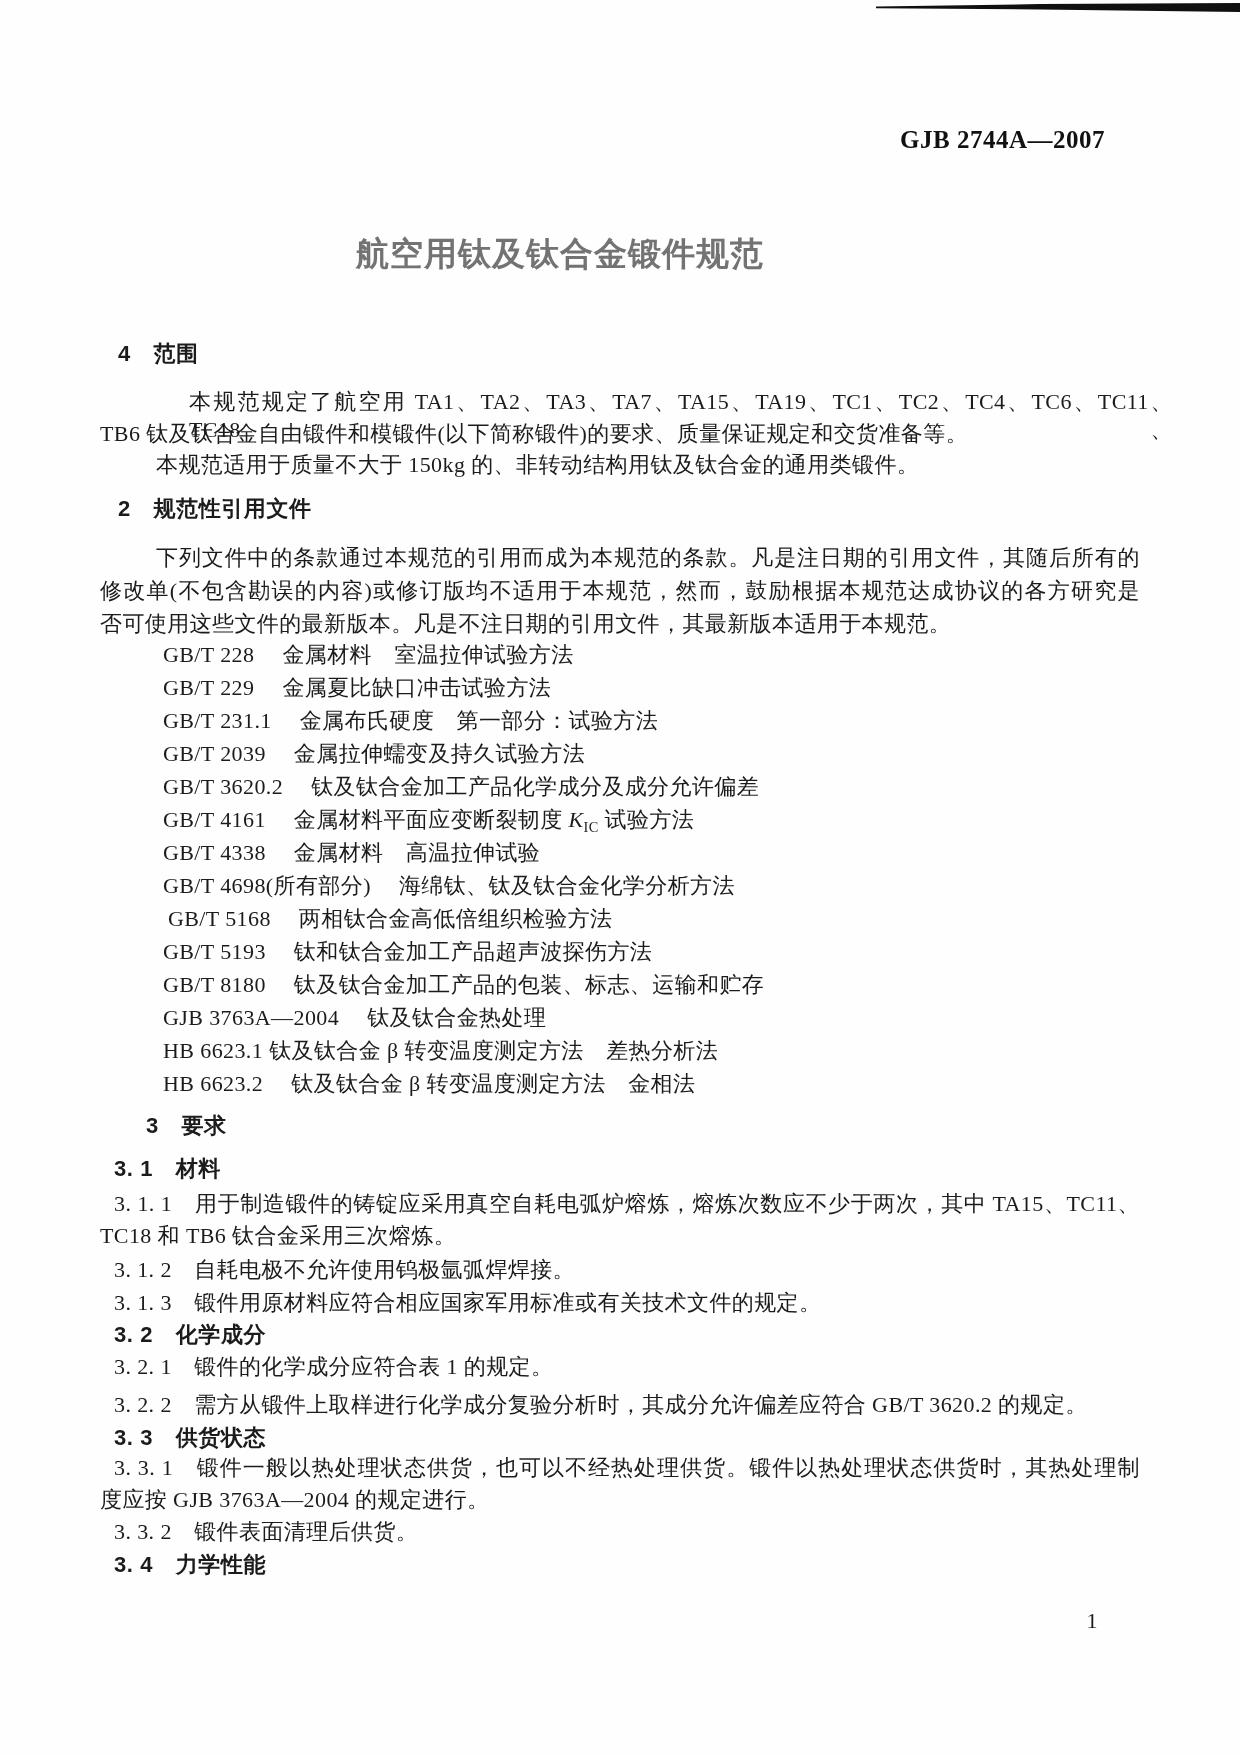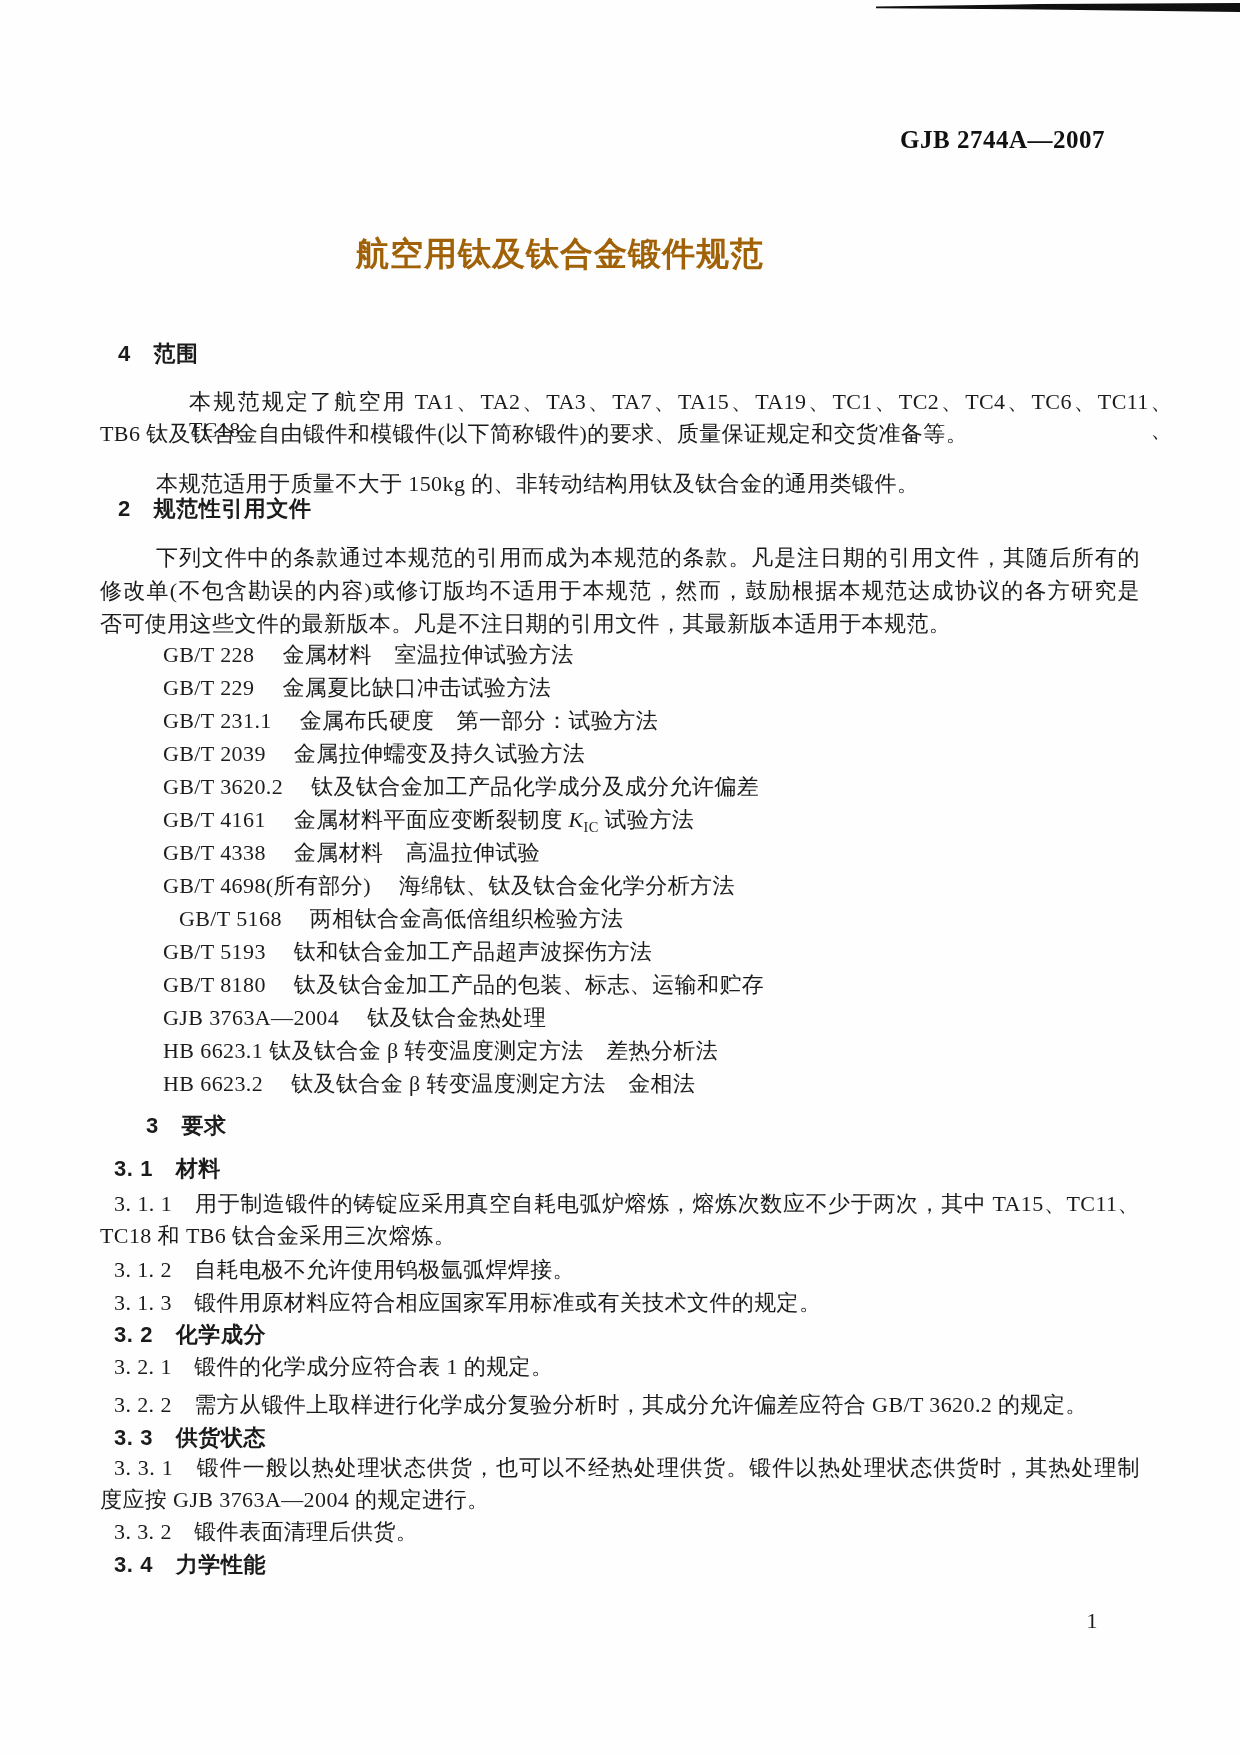--- a/index.html
+++ b/index.html
@@ -11,21 +11,21 @@
   }
   .line { position:absolute; white-space:nowrap; font-size:22px; line-height:28px; letter-spacing:0.4px; }
   .fill { white-space:normal; text-align:justify; text-align-last:justify; }
   .h1 {
     font-family:"Liberation Sans","DejaVu Sans",sans-serif;
     font-weight:700; font-size:22px; letter-spacing:0.6px;
   }
   .doc-title {
     position:absolute; top:232px; left:60px; width:1000px;
     text-align:center; font-family:"Liberation Sans","DejaVu Sans",sans-serif;
-    font-weight:700; font-size:33px; letter-spacing:1px; color:#a16207;
+    font-weight:700; font-size:33px; letter-spacing:1px; color:#737373;
   }
   .std-code {
     position:absolute; top:126px; left:705px; width:400px;
     text-align:right; font-weight:700; font-size:25px; letter-spacing:0.5px; color:#111;
   }
   .corner-bar {
     position:absolute; top:3px; left:876px; width:364px; height:9px;
     background:#101010;
     clip-path:polygon(0 38%, 45% 12%, 100% 0, 100% 100%, 45% 72%, 0 58%);
   }
@@ -41,21 +41,21 @@
 
   <div class="corner-bar"></div>
 
   <div class="std-code">GJB 2744A—2007</div>
 
   <div class="doc-title">航空用钛及钛合金锻件规范</div>
 
   <div class="line h1" style="top:340px; left:118px;">4　范围</div>
   <div class="line fill" style="top:388px; left:156px; width:984px;margin-left:33px;">本规范规定了航空用 TA1、TA2、TA3、TA7、TA15、TA19、TC1、TC2、TC4、TC6、TC11、TC18、</div>
   <div class="line" style="top:420px; left:100px;">TB6 钛及钛合金自由锻件和模锻件(以下简称锻件)的要求、质量保证规定和交货准备等。</div>
-  <div class="line" style="top:451px; left:156px;margin-top:19px;">本规范适用于质量不大于 150kg 的、非转动结构用钛及钛合金的通用类锻件。</div>
+  <div class="line" style="top:451px; left:156px;">本规范适用于质量不大于 150kg 的、非转动结构用钛及钛合金的通用类锻件。</div>
 
   <div class="line h1" style="top:495px; left:118px;">2　规范性引用文件</div>
   <div class="line fill" style="top:544px; left:156px; width:984px;">下列文件中的条款通过本规范的引用而成为本规范的条款。凡是注日期的引用文件，其随后所有的</div>
   <div class="line fill" style="top:577px; left:100px; width:1040px;">修改单(不包含勘误的内容)或修订版均不适用于本规范，然而，鼓励根据本规范达成协议的各方研究是</div>
   <div class="line" style="top:610px; left:100px;text-align:right;">否可使用这些文件的最新版本。凡是不注日期的引用文件，其最新版本适用于本规范。</div>
 
   <div class="line ref" style="top:641px; left:163px;">
     <span>GB/T 228</span>
     <span>金属材料　室温拉伸试验方法</span>
   </div>
@@ -80,21 +80,21 @@
     <span><span>金属材料平面应变断裂韧度 </span><i>K</i><sub>IC</sub><span> 试验方法</span></span>
   </div>
   <div class="line ref" style="top:839px; left:163px;">
     <span>GB/T 4338</span>
     <span>金属材料　高温拉伸试验</span>
   </div>
   <div class="line ref" style="top:872px; left:163px;">
     <span>GB/T 4698(所有部分)</span>
     <span>海绵钛、钛及钛合金化学分析方法</span>
   </div>
-  <div class="line ref" style="top:905px; left:179px;justify-content:center;">
+  <div class="line ref" style="top:905px; left:168px;justify-content:center;">
     <span>GB/T 5168</span>
     <span>两相钛合金高低倍组织检验方法</span>
   </div>
   <div class="line ref" style="top:938px; left:163px;">
     <span>GB/T 5193</span>
     <span>钛和钛合金加工产品超声波探伤方法</span>
   </div>
   <div class="line ref" style="top:971px; left:163px;">
     <span>GB/T 8180</span>
     <span>钛及钛合金加工产品的包装、标志、运输和贮存</span>

